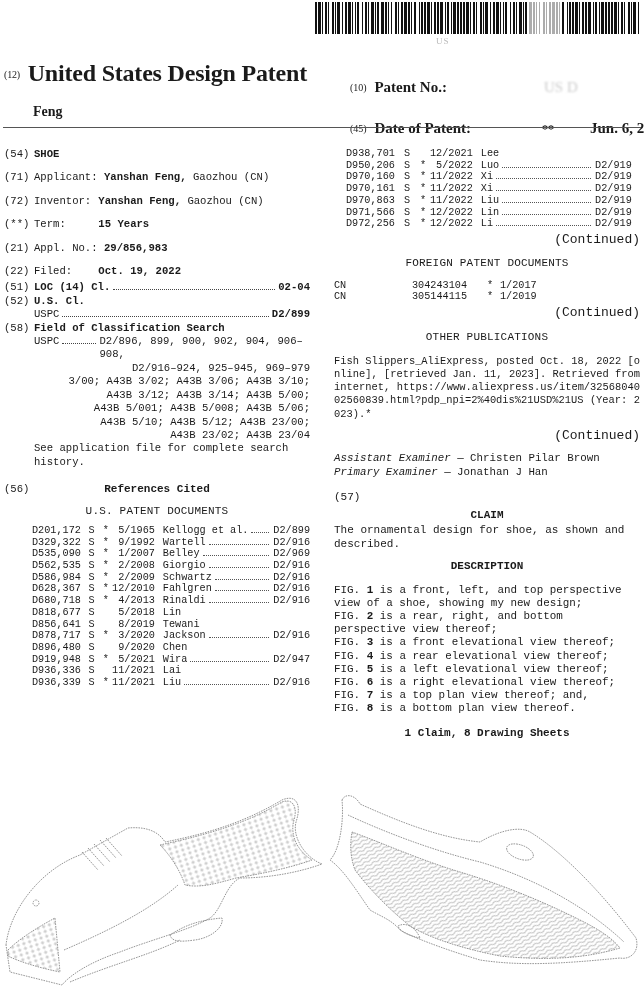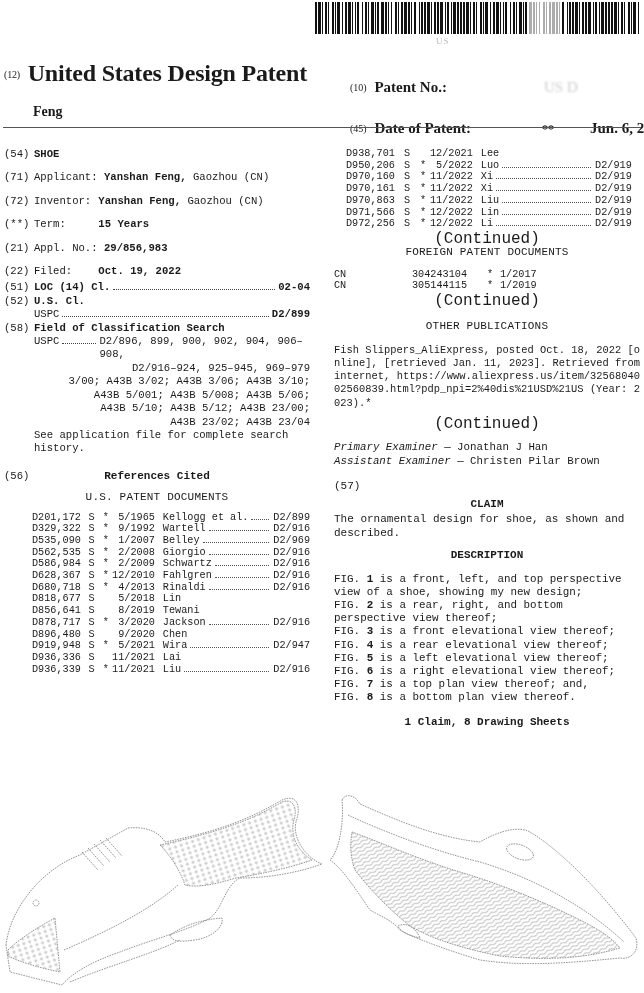--- a/index.html
+++ b/index.html
@@ -50,21 +50,21 @@
   table.refs td.c-star { width: 14px; text-align: center; }
   table.refs td.c-date { width: 40px; text-align: right; padding-right: 8px; }
   table.refs td.c-name { width: 113px; }
   table.refs td.c-cls { width: 38px; text-align: right; }
   .name-wrap { display: flex; align-items: baseline; }
   .name-wrap .dots { flex: 1; border-bottom: 1px dotted #555; margin: 0 3px 2px 3px; }
 
   .us-refs-left { margin-left: 28px; margin-top: 7px; }
   .us-refs-right { margin-left: 0; }
 
-  .continued { text-align: center; font-size: 16px; margin-top: 3px; }
+  .continued { text-align: right; font-size: 13px; margin-top: 3px; }
 
   table.foreign { border-collapse: collapse; font-size: 10.2px; line-height: 11.6px; margin-top: 9px; }
   table.foreign td { padding: 0; white-space: nowrap; }
   table.foreign td.f-c { width: 78px; }
   table.foreign td.f-no { width: 68px; }
   table.foreign td.f-star { width: 20px; text-align: center; }
 
   .pub { text-align: justify; font-size: 10.4px; line-height: 13.2px; margin-top: 10px; word-break: break-all; }
   .examiner { font-size: 10.8px; line-height: 13.4px; margin-top: 10px; }
   .examiner i { font-style: italic; }
@@ -378,20 +378,21 @@
     <div class="fnum">(58)</div>
     <div class="fbody">
       <div class="b">Field of Classification Search</div>
       <div class="leader">
         <span>USPC</span>
         <span class="dots" style="flex:0 0 34px"></span>
         <span>D2/896, 899, 900, 902, 904, 906–908,</span>
       </div>
       <div class="cpc-line">D2/916–924, 925–945, 969–979</div>
       <div class="cpc-line">3/00; A43B 3/02; A43B 3/06; A43B 3/10;</div>
+      <div class="cpc-line">A43B 3/12; A43B 3/14; A43B 5/00;</div>
       <div class="cpc-line">A43B 5/001; A43B 5/008; A43B 5/06;</div>
       <div class="cpc-line">A43B 5/10; A43B 5/12; A43B 23/00;</div>
       <div class="cpc-line">A43B 23/02; A43B 23/04</div>
     </div>
   </div>
   <div style="padding-left:30px">See application file for complete search history.</div>
 
   <div class="ref56">
     <div class="fnum">(56)</div>
     <div class="section-head">References Cited</div>
@@ -672,21 +673,21 @@
               <span>Li</span>
               <span class="dots"></span>
             </div>
           </td>
           <td class="c-cls">D2/919</td>
         </tr>
       </tbody>
   </table>
   <div class="continued">(Continued)</div>
 
-  <div class="section-head-plain" style="margin-top:0">FOREIGN PATENT DOCUMENTS</div>
+  <div class="section-head-plain" style="margin-top:11px">FOREIGN PATENT DOCUMENTS</div>
   <table class="foreign">
     <tbody id="foreign-body">
         <tr>
           <td class="f-c">CN</td>
           <td class="f-no">304243104</td>
           <td class="f-star">*</td>
           <td class="f-date">1/2017</td>
         </tr>
         <tr>
           <td class="f-c">CN</td>
@@ -696,22 +697,22 @@
         </tr>
       </tbody>
   </table>
   <div class="continued">(Continued)</div>
 
   <div class="section-head-plain" style="margin-top:12px">OTHER PUBLICATIONS</div>
   <div class="pub">Fish Slippers_AliExpress, posted Oct. 18, 2022 [online], [retrieved Jan. 11, 2023]. Retrieved from internet, https://www.aliexpress.us/item/3256804002560839.html?pdp_npi=2%40dis%21USD%21US (Year: 2023).*</div>
   <div class="continued" style="margin-top:8px">(Continued)</div>
 
   <div class="examiner">
+    <div><i>Assistant Examiner</i> <span>— Christen Pilar Brown</span></div>
     <div><i>Primary Examiner</i> <span>— Jonathan J Han</span></div>
-    <div><i>Assistant Examiner</i> <span>— Christen Pilar Brown</span></div>
   </div>
 
   <div class="claim57">
     <div class="fnum">(57)</div>
     <div class="section-head">CLAIM</div>
   </div>
   <div class="claim-text">The ornamental design for shoe, as shown and described.</div>
 
   <div class="section-head desc-head">DESCRIPTION</div>
   <div class="desc-list" id="desc-list">

